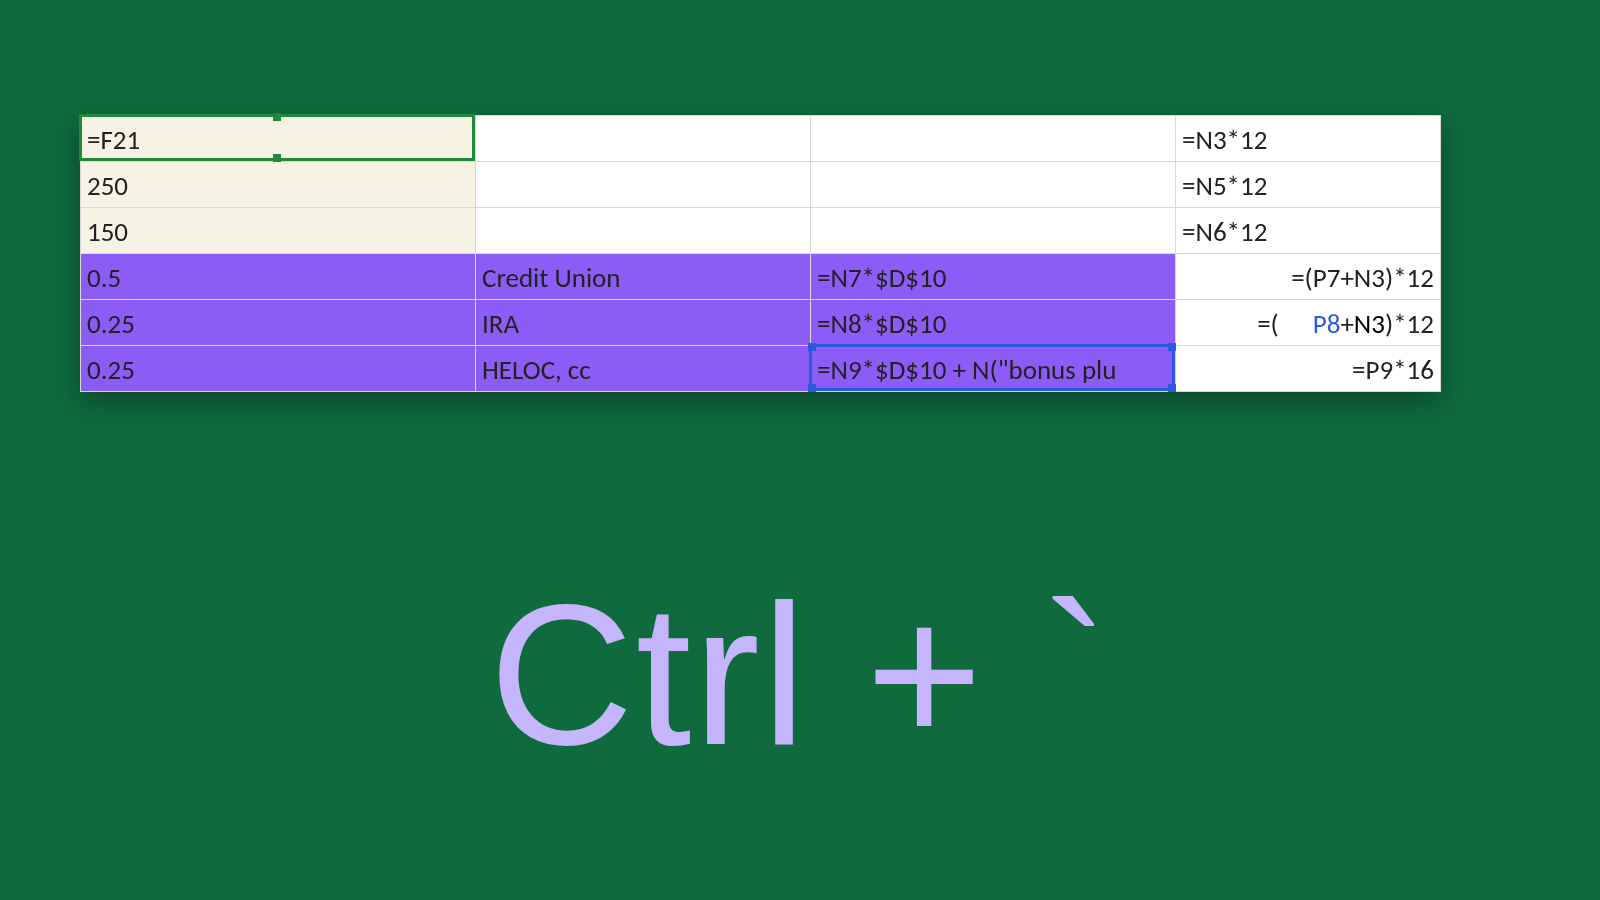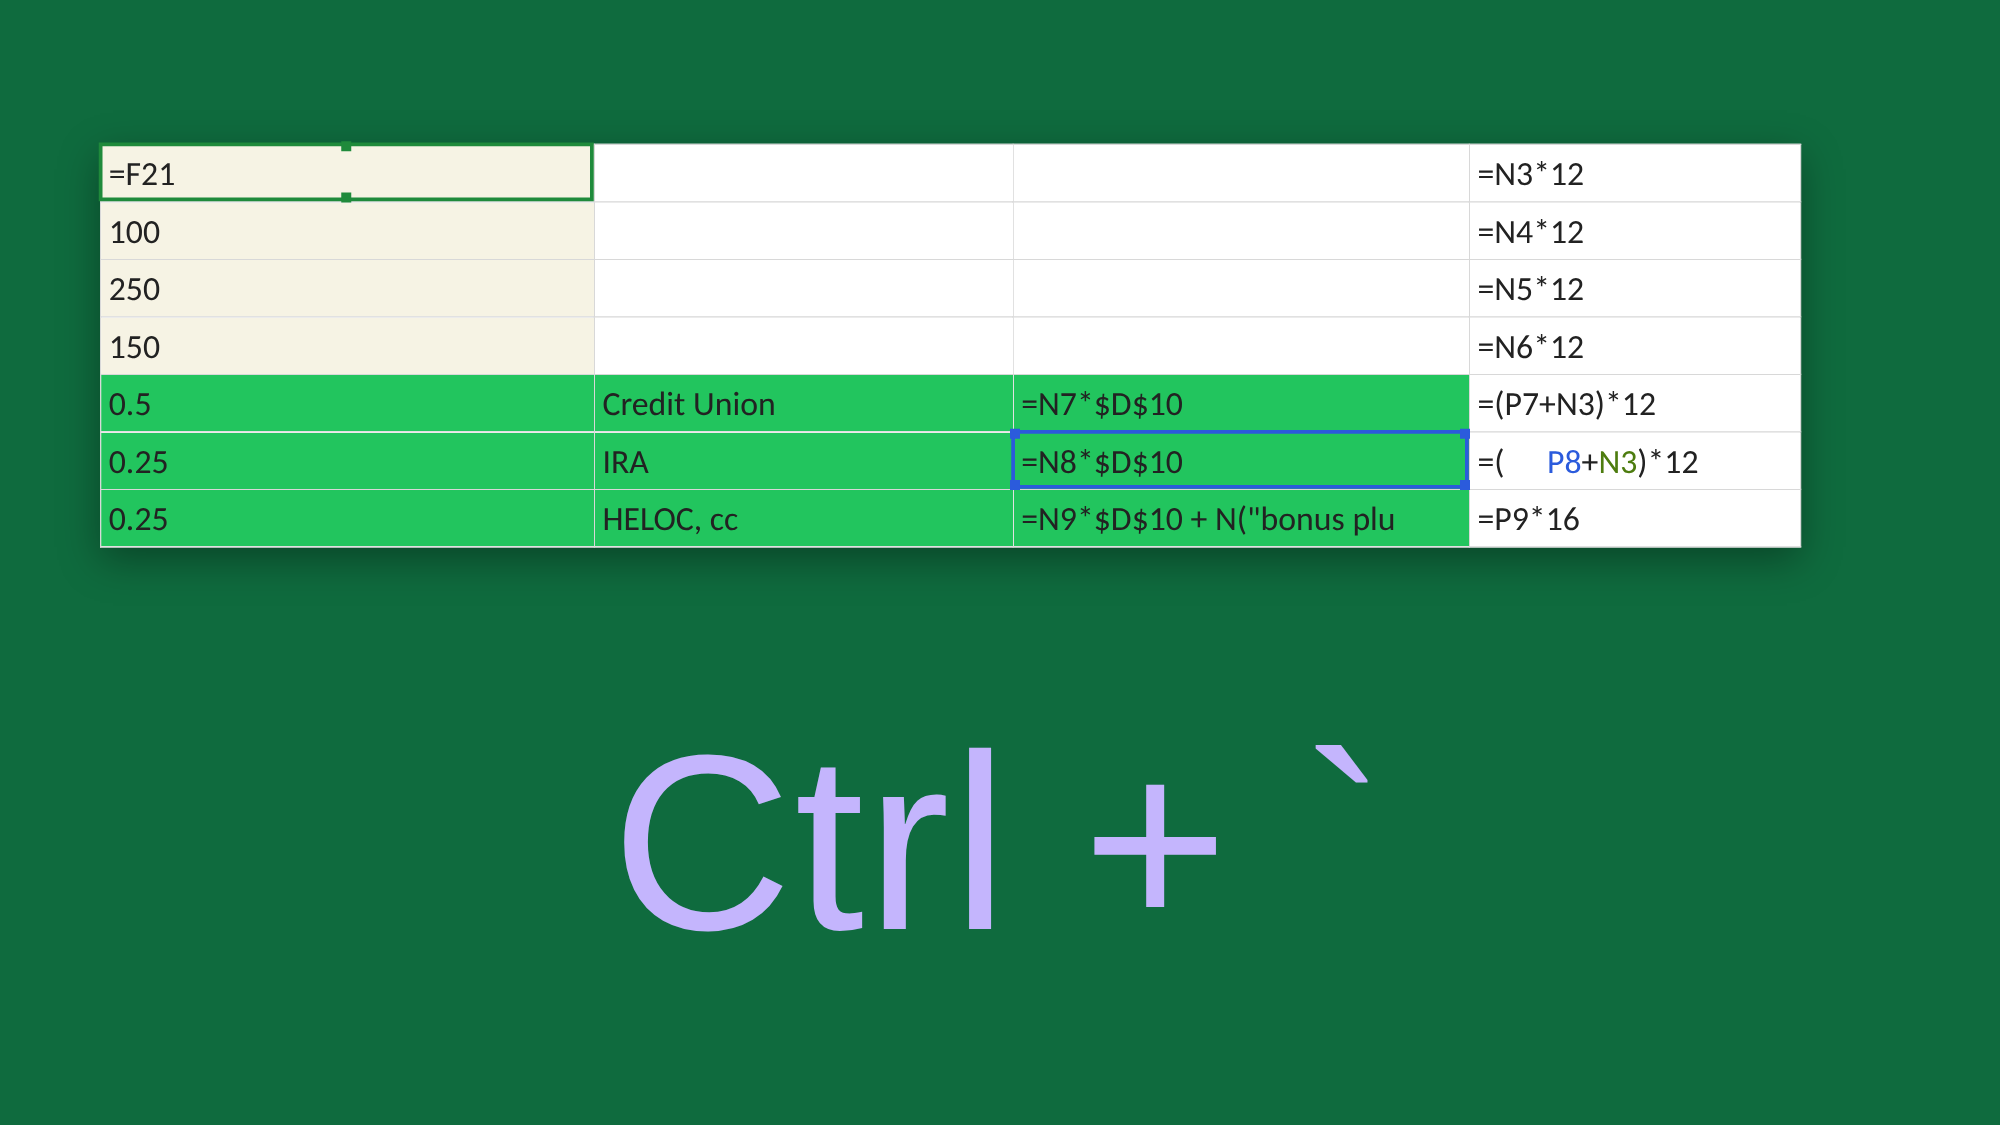--- a/index.html
+++ b/index.html
@@ -40,22 +40,22 @@
       overflow: hidden;
       background: #fff;
       position: relative;
     }
     tr.r1 td:first-child,
     tr.r2 td:first-child,
     tr.r3 td:first-child,
     tr.r4 td:first-child {
       background: #f6f3e4;
     }
-    tr.r5 td, tr.r6 td, tr.r7 td { background: #22c55e; }
-    tr.r5 td.c4, tr.r6 td.c4, tr.r7 td.c4 { background: #fff; }
+    tr.r5 td, tr.r6 td, tr.r7 td { background: #8b5cf6; }
+    tr.r5 td.c4, tr.r6 td.c4, tr.r7 td.c4 { background: #fff; text-align: right; }
 
     
     .sel-green {
       position: absolute;
       border: 3px solid #1f8a3b;
       pointer-events: none;
     }
     .sel-green .handle {
       position: absolute;
       width: 8px; height: 8px;
@@ -77,45 +77,39 @@
       left: 0; right: 0;
       top: 560px;
       text-align: center;
       color: #c4b5fd;
       font-size: 200px;
       font-weight: 400;
       letter-spacing: 2px;
       font-family: "Segoe UI", Arial, sans-serif;
     }
     .cref-blue { color: #2b5bdc; margin-left: 34px; }
-    .cref-green { color: #4d7c0f; }
+    .cref-green { color: #000000; }
   </style>
 </head>
 <body>
 
 <div class="sheet-wrap">
   <table class="grid">
     <colgroup>
       <col class="c1">
         <col class="c2">
         <col class="c3">
         <col class="c4">
     </colgroup>
     <tbody>
       <tr class="r1">
         <td id="cell-a1">=F21</td>
         <td></td>
         <td></td>
         <td class="c4">=N3*12</td>
-      </tr>
-      <tr class="r2">
-        <td>100</td>
-        <td></td>
-        <td></td>
-        <td class="c4">=N4*12</td>
       </tr>
       <tr class="r3">
         <td>250</td>
         <td></td>
         <td></td>
         <td class="c4">=N5*12</td>
       </tr>
       <tr class="r4">
         <td>150</td>
         <td></td>

